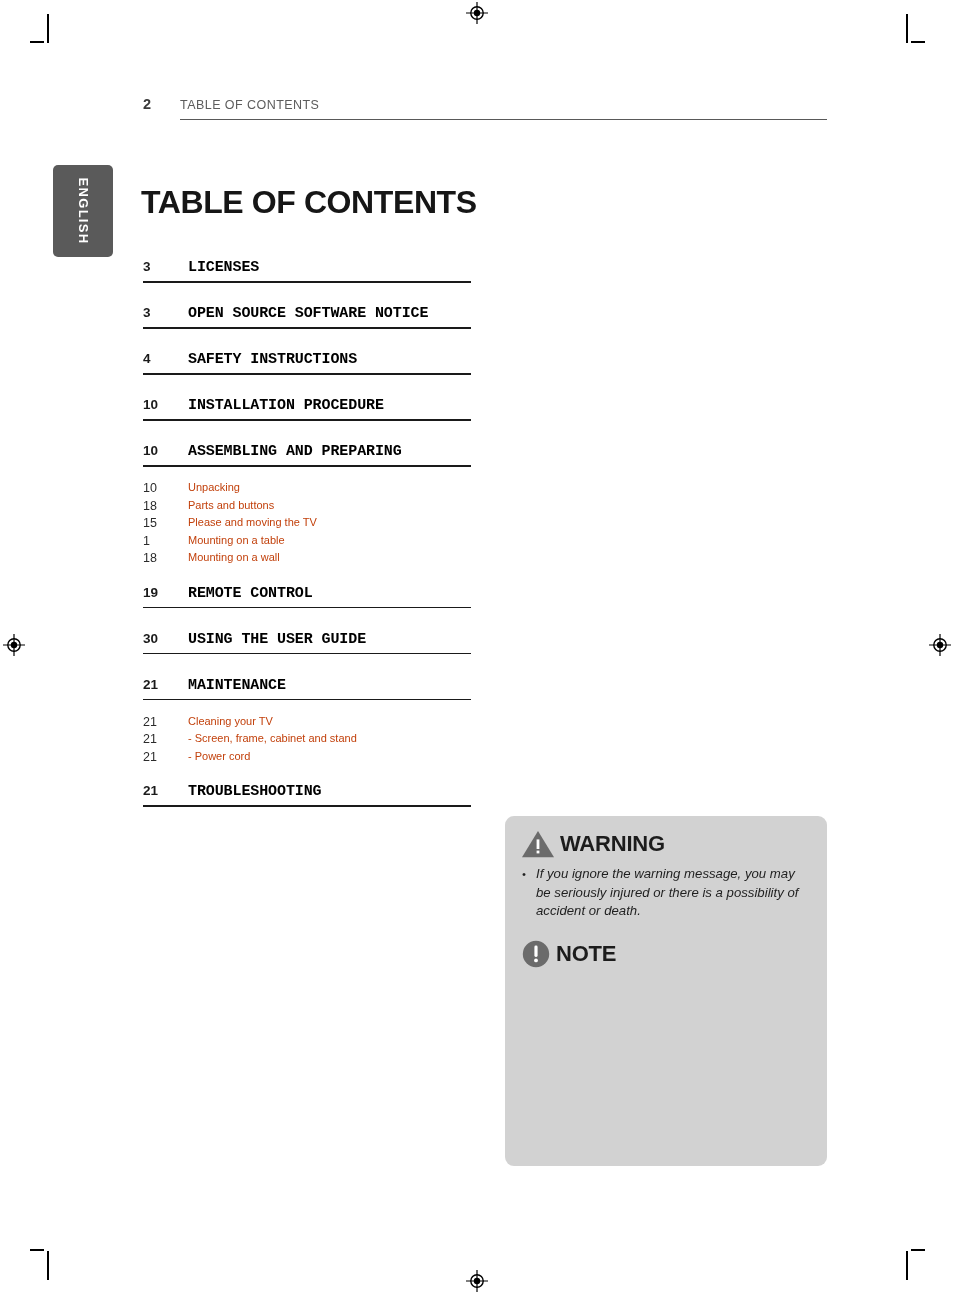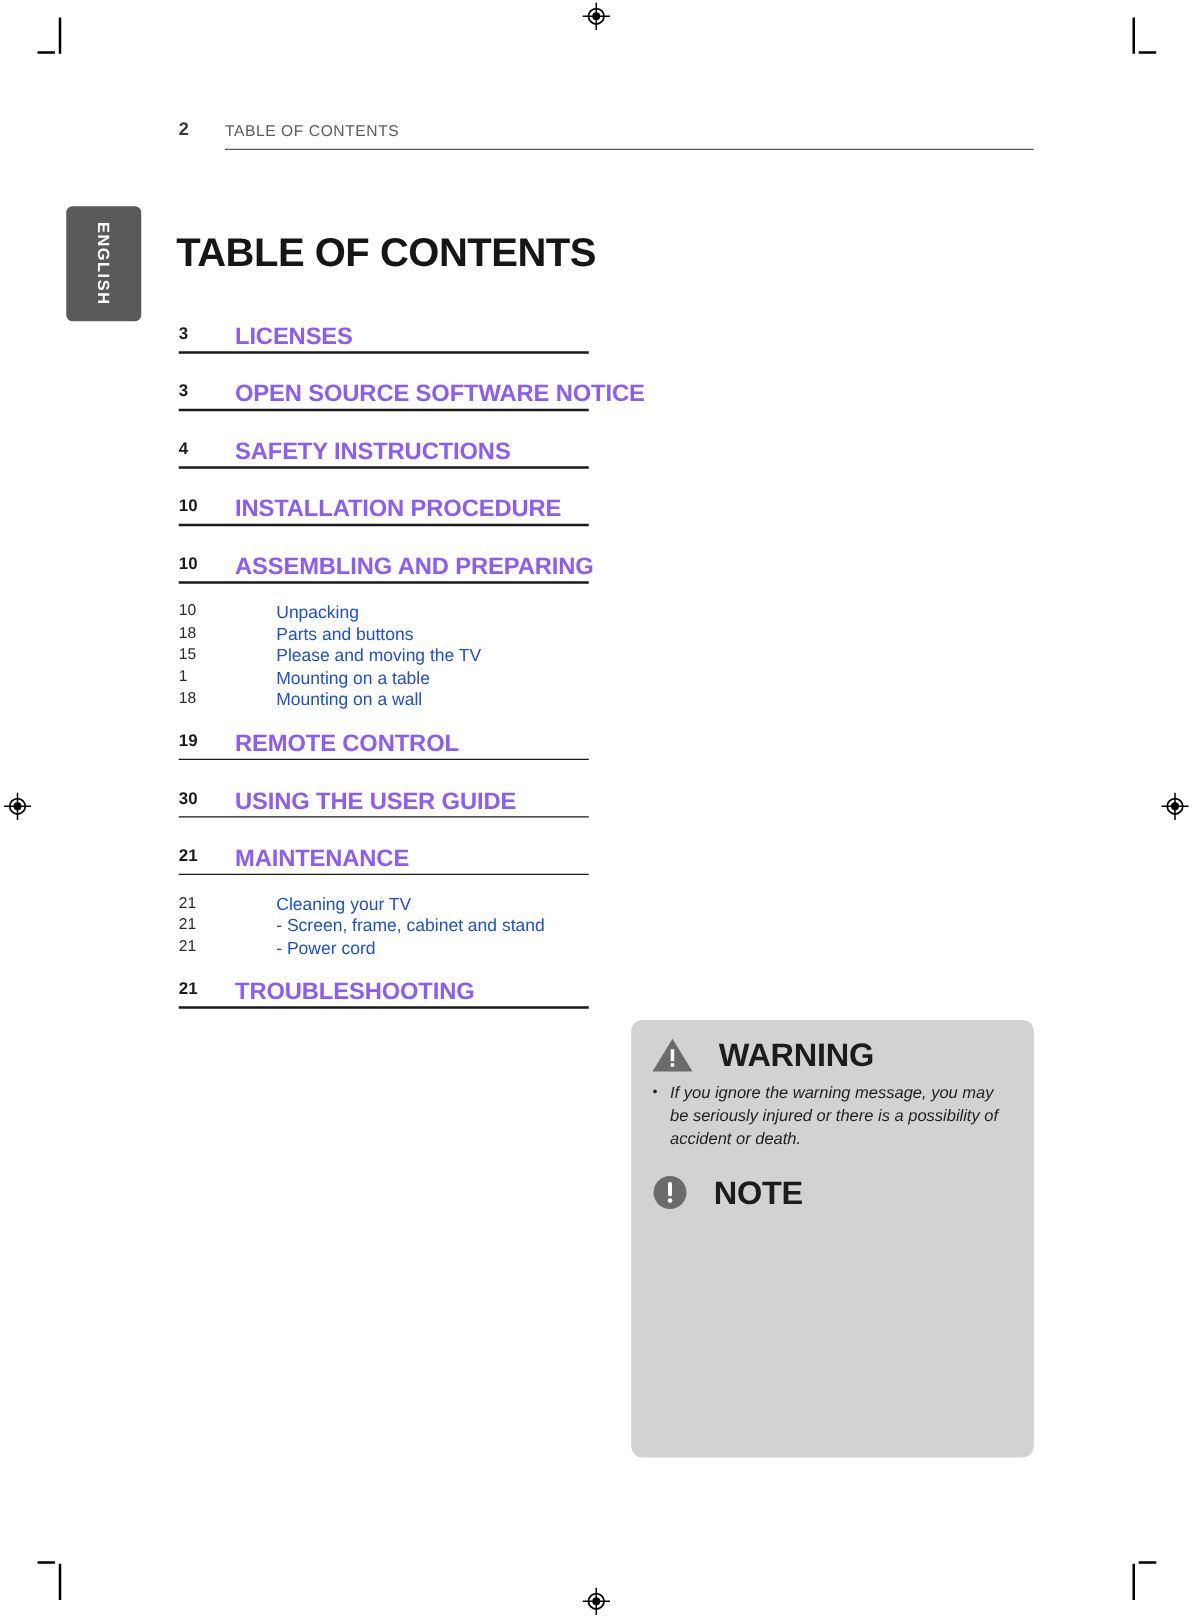--- a/index.html
+++ b/index.html
@@ -112,25 +112,26 @@
   }
   .toc-chapter .num {
     font-size: 13.5px;
     font-weight: bold;
     color: #1a1a1a;
   }
   .toc-chapter .label {
     position: absolute;
     left: 45px;
     top: 0;
-    font-size: 19px;
+    font-size: 15px;
     font-weight: bold;
     letter-spacing: -0.1px;
-    color: #8b5cf6;
+    color: #000000;
     white-space: nowrap;
+    font-family: Liberation Mono, monospace;
   }
   .toc-chapter .rule {
     position: absolute;
     left: 0;
     top: 22px;
     width: 328px;
     height: 1.6px;
     background: #1a1a1a;
   }
   .toc-gap { height: 16px; }
@@ -141,24 +142,23 @@
     height: 17.5px;
   }
   .toc-sub .num {
     font-size: 12.5px;
     color: #2b2b2b;
   }
   .toc-sub .label {
     position: absolute;
     left: 45px;
     top: 0;
-    font-size: 14px;
-    color: #1d4ed8;
+    font-size: 11px;
+    color: #c2410c;
     white-space: nowrap;
-    margin-left: 33px;
   }
 
   
   .notice-box {
     position: absolute;
     left: 505px;
     top: 816px;
     width: 322px;
     height: 350px;
     background: #d2d2d2;
@@ -173,26 +173,25 @@
   }
   .notice-head .ico {
     width: 34px;
     height: 30px;
     margin-right: 5px;
     flex: 0 0 auto;
     display: block;
   }
   .notice-head .ico.circ { width: 30px; height: 30px; }
   .notice-head .htxt {
-    font-size: 26px;
+    font-size: 22px;
     font-weight: bold;
     color: #1c1c1c;
     letter-spacing: -0.2px;
     line-height: 1;
-    margin-left: 15px;
   }
   .notice-body {
     margin: 2px 0 0 0;
     padding: 0;
     list-style: none;
   }
   .notice-body li {
     position: relative;
     padding-left: 15px;
     font-size: 13.2px;

